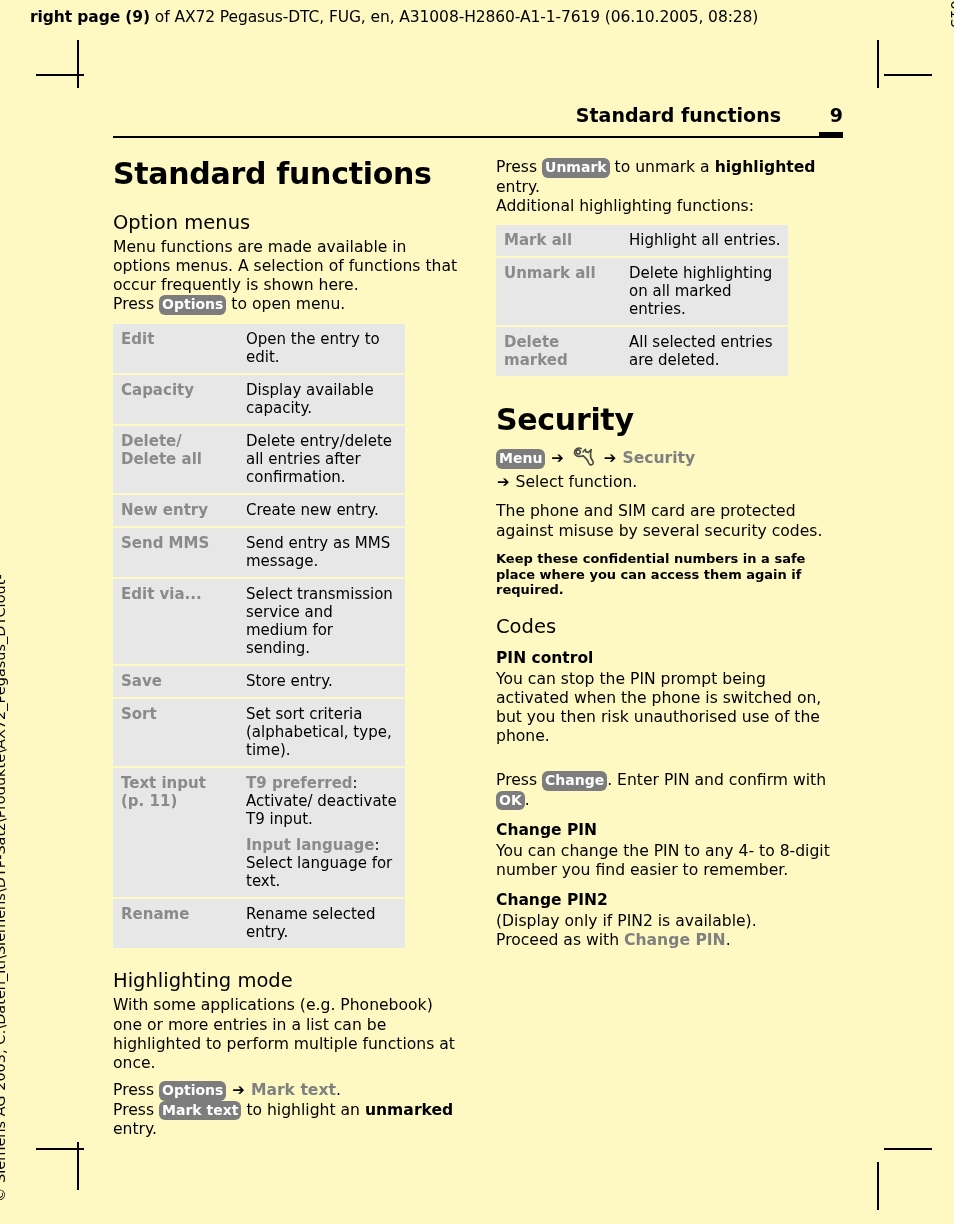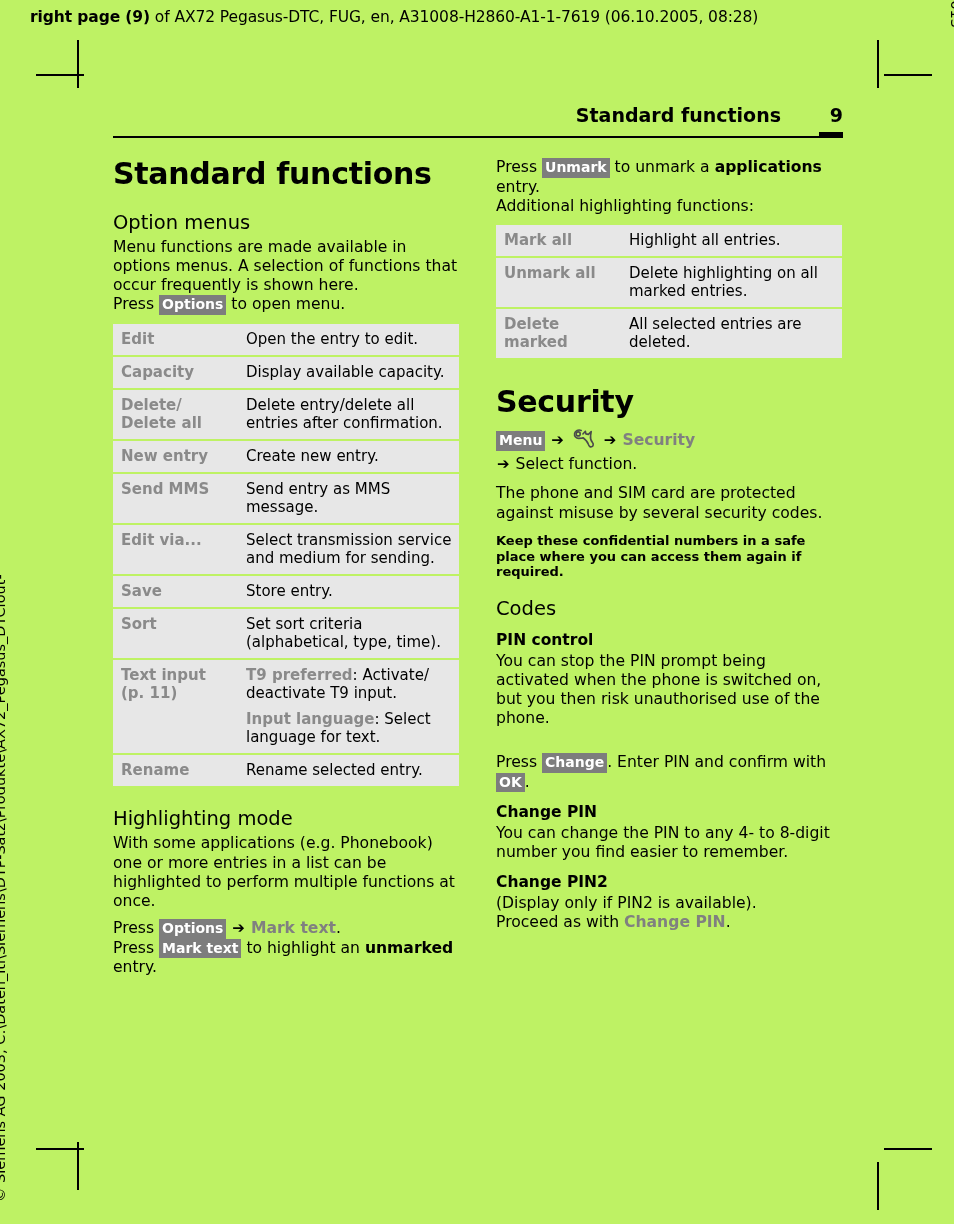--- a/index.html
+++ b/index.html
@@ -9,21 +9,21 @@
   }
   body {
     font-family: "DejaVu Sans", sans-serif;
     color: #000000;
   }
   #page {
     position: relative;
     width: 954px;
     height: 1224px;
     overflow: hidden;
-    background: #bef264;
+    background: #fef9c3;
   }
 
   
   .crop {
     position: absolute;
     background: #000000;
   }
   .crop.h { height: 2px; width: 48px; }
   .crop.v { width: 2px; height: 48px; }
 
@@ -141,20 +141,21 @@
   .key {
     display: inline-block;
     background: #7d7d7d;
     color: #ffffff;
     font-weight: bold;
     font-size: 14px;
     line-height: 1.18;
     padding: 1px 3px 2px 3px;
     vertical-align: baseline;
     white-space: nowrap;
+    border-radius: 6px;
   }
   
   .menuref {
     color: #808080;
     font-weight: bold;
   }
   .arrow {
     display: inline-block;
     font-weight: bold;
     font-size: 15px;
@@ -163,21 +164,21 @@
   .wrench {
     display: inline-block;
     vertical-align: -4px;
     padding: 0 2px;
   }
 
   
   table.opt {
     border-collapse: separate;
     border-spacing: 0 2px;
-    width: 346px;
+    width: 292px;
     margin: 7px 0 0 0;
     table-layout: fixed;
   }
   table.opt td {
     background: #e7e7e7;
     vertical-align: top;
     font-size: 15px;
     line-height: 1.2;
     padding: 6px 6px 7px 6px;
   }
@@ -279,21 +280,21 @@
 
     <h2 class="sect" style="margin-top:20px;">Highlighting mode</h2>
     <p class="body">With some applications (e.g. Phonebook) one or more entries in a list can be highlighted to perform multiple functions at once.</p>
     <p class="body" style="margin-top:8px;"><span>Press</span> <span class="key">Options</span> <span class="arrow">➔</span> <span class="menuref">Mark text</span><span>.</span></p>
     <p class="body tight"><span>Press</span> <span class="key">Mark text</span> <span>to highlight an</span> <b>unmarked</b> <span>entry.</span></p>
 
   </div>
 
   <div class="col" id="col-right">
 
-    <p class="body"><span>Press</span> <span class="key">Unmark</span> <span>to unmark a</span> <b>applications</b> <span>entry.</span></p>
+    <p class="body"><span>Press</span> <span class="key">Unmark</span> <span>to unmark a</span> <b>highlighted</b> <span>entry.</span></p>
     <p class="body tight">Additional highlighting functions:</p>
 
     <table class="opt">
       <tbody>
         <tr>
           <td class="k nowrapk">Mark all</td>
           <td class="v">Highlight all entries.</td>
         </tr>
         <tr>
           <td class="k nowrapk">Unmark all</td>

